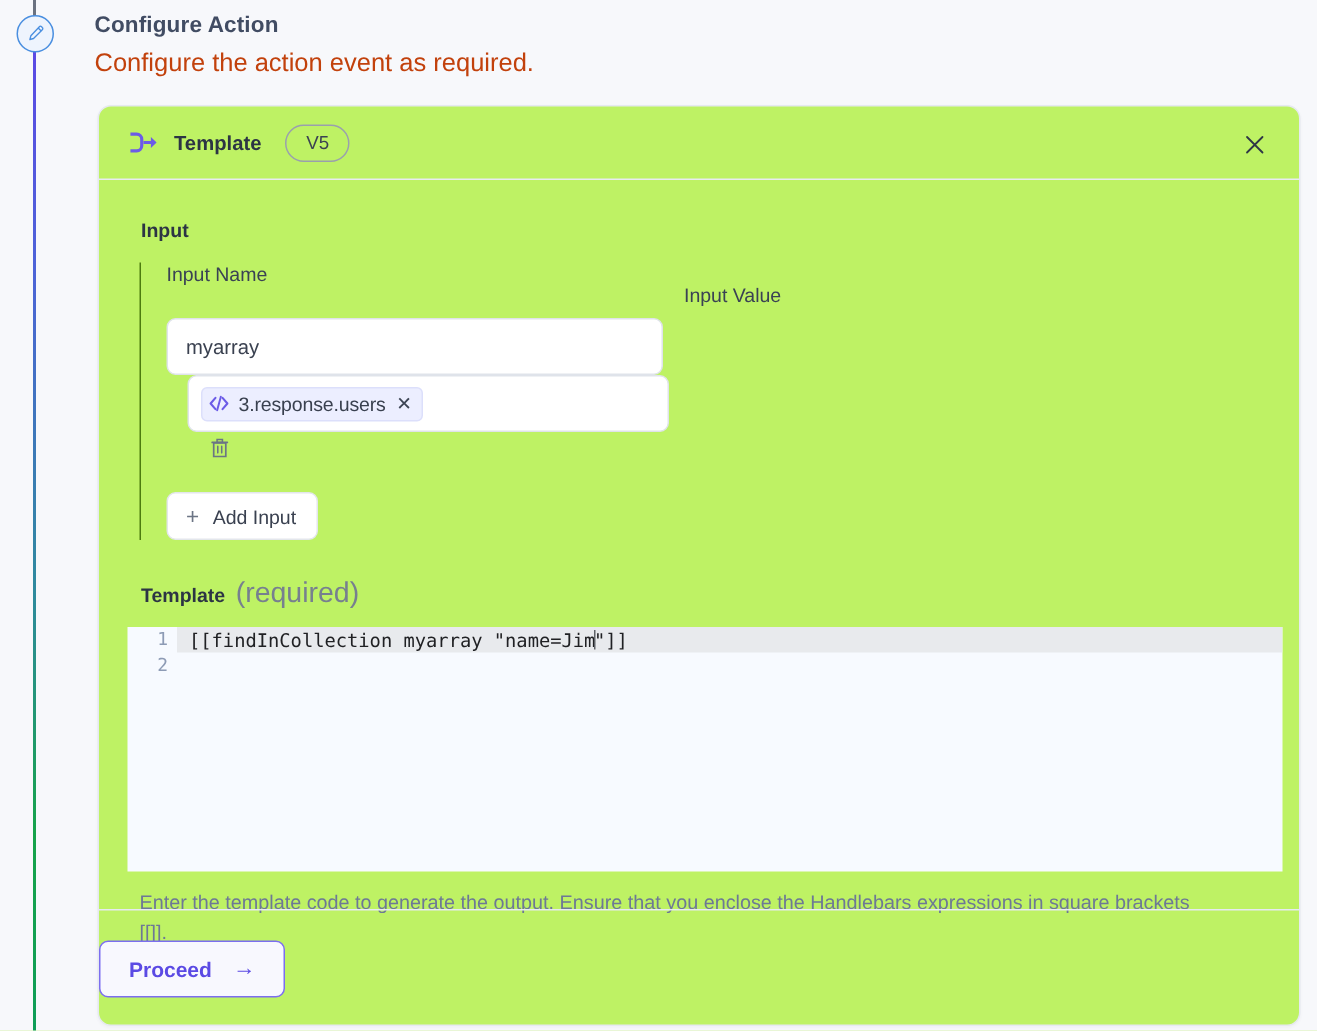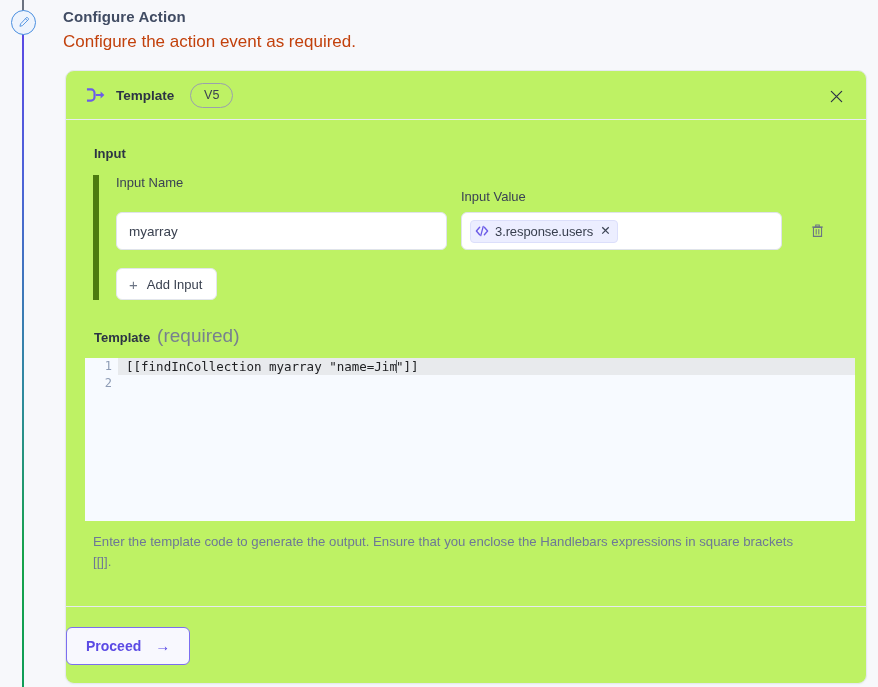--- a/index.html
+++ b/index.html
@@ -121,37 +121,38 @@
     font-size: 13px;
     font-weight: bold;
     color: #2c3444;
   }
   #input-section-label { margin: 0 0 0 1px; }
 
   #inputs-block {
     position: relative;
     margin-top: 14px;
     padding-left: 17px;
-    border-left: 6px solid #4d7c0f;
+    border-left: 1px solid #4d7c0f;
   }
 
   #input-col-headers {
     display: flex;
     margin-bottom: 8px;
   }
   .col-head {
     font-size: 13px;
     color: #3a4254;
   }
   #col-head-name { width: 345px; }
   #col-head-value { width: 320px; margin-top: 14px; }
 
   #input-row {
     display: flex;
-    align-items: center;
+    align-items: flex-start;
+    flex-direction: column;
   }
   #input-name-field {
     width: 331px; height: 38px;
     border: 1px solid #dfe3ea;
     border-radius: 6px;
     background: #fff;
     font-size: 13.5px;
     color: #3a4150;
     padding: 0 12px;
     font-family: "Liberation Sans", sans-serif;

